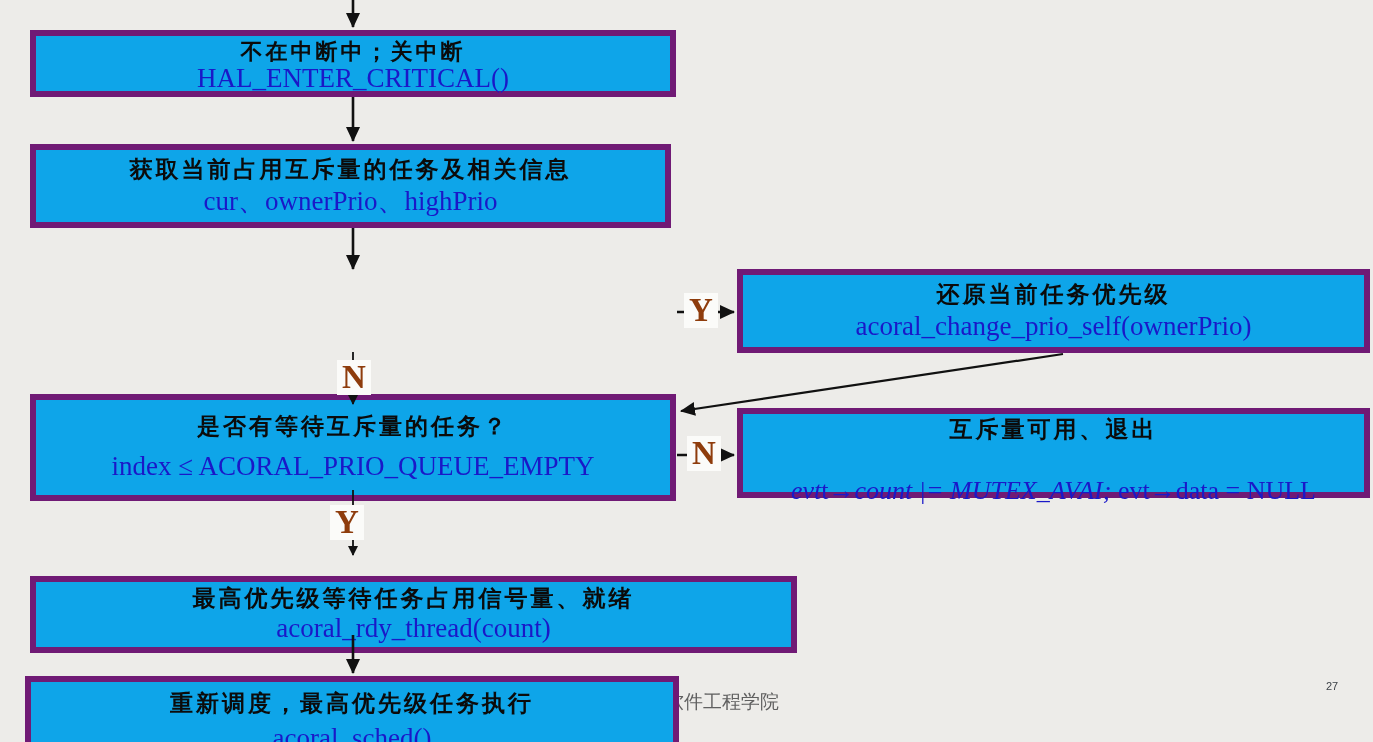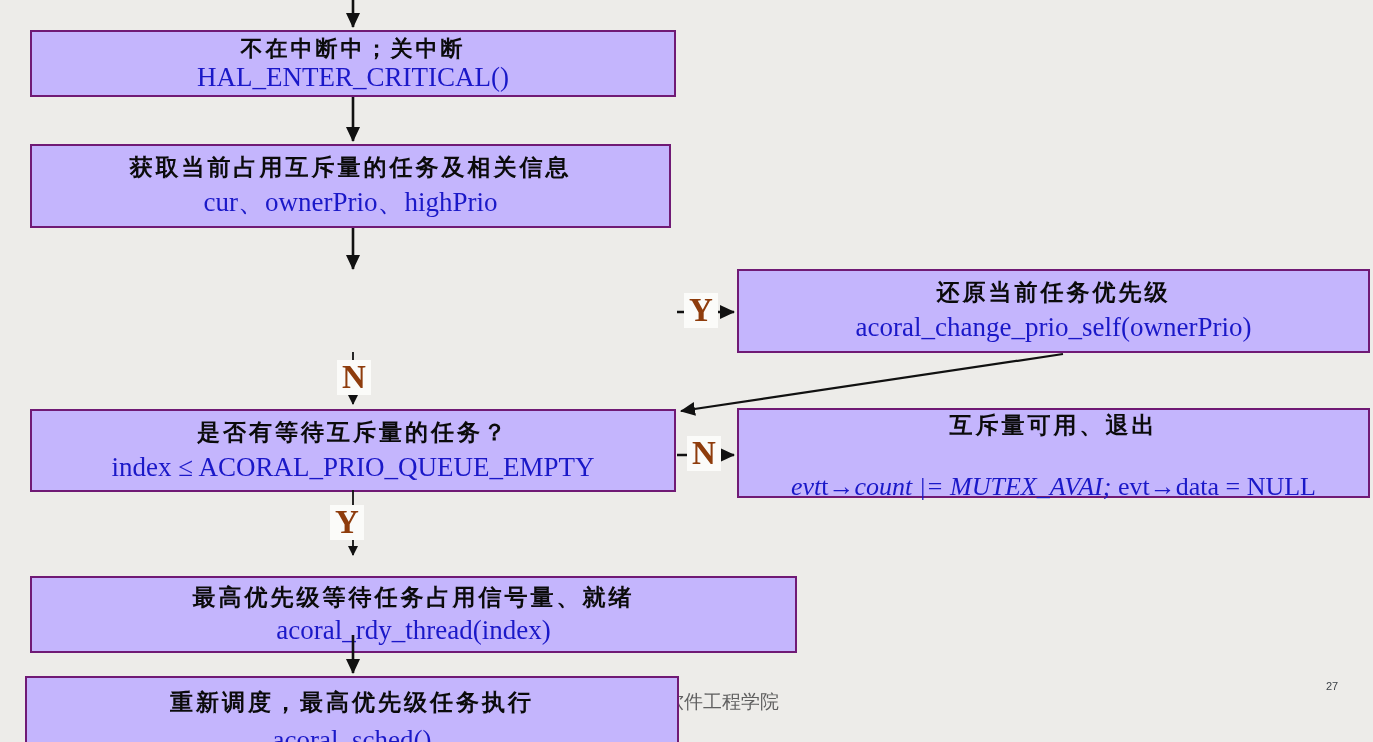--- a/index.html
+++ b/index.html
@@ -7,22 +7,22 @@
     position: relative;
     width: 1373px;
     height: 742px;
     background: #edece9;
     overflow: hidden;
     font-family: "Liberation Serif", serif;
   }
   .flow-box {
     position: absolute;
     box-sizing: border-box;
-    background: #c4b5fd;
-    border: 2px solid #701a75;
+    background: #0ea5e9;
+    border: 6px solid #701a75;
     display: flex;
     flex-direction: column;
     align-items: center;
     justify-content: space-evenly;
     z-index: 2;
     padding: 3px 8px;
     text-align: center;
   }
   .box-title {
     font-weight: bold;
@@ -89,28 +89,28 @@
     <div class="box-title" style="font-size:22px;">不在中断中；关中断</div>
     <div class="box-code">HAL_ENTER_CRITICAL()</div>
   </div>
 
   <div class="flow-box" style="left:30px; top:144px; width:641px; height:84px;">
     <div class="box-title">获取当前占用互斥量的任务及相关信息</div>
     <div class="box-code">cur、ownerPrio、highPrio</div>
   </div>
 
 
-  <div class="flow-box" style="left:30px; top:409px; width:646px; height:83px;">
+  <div class="flow-box" style="left:30px; top:394px; width:646px; height:107px;">
     <div class="box-title">是否有等待互斥量的任务？</div>
     <div class="box-code">index ≤ ACORAL_PRIO_QUEUE_EMPTY</div>
   </div>
 
   <div class="flow-box" style="left:30px; top:576px; width:767px; height:77px;">
     <div class="box-title">最高优先级等待任务占用信号量、就绪</div>
-    <div class="box-code">acoral_rdy_thread(index)</div>
+    <div class="box-code">acoral_rdy_thread(count)</div>
   </div>
 
   <div class="flow-box" style="left:25px; top:676px; width:654px; height:92px;">
     <div class="box-title">重新调度，最高优先级任务执行</div>
     <div class="box-code">acoral_sched()</div>
   </div>
 
   <div class="flow-box" style="left:737px; top:269px; width:633px; height:84px;">
     <div class="box-title">还原当前任务优先级</div>
     <div class="box-code">acoral_change_prio_self(ownerPrio)</div>

